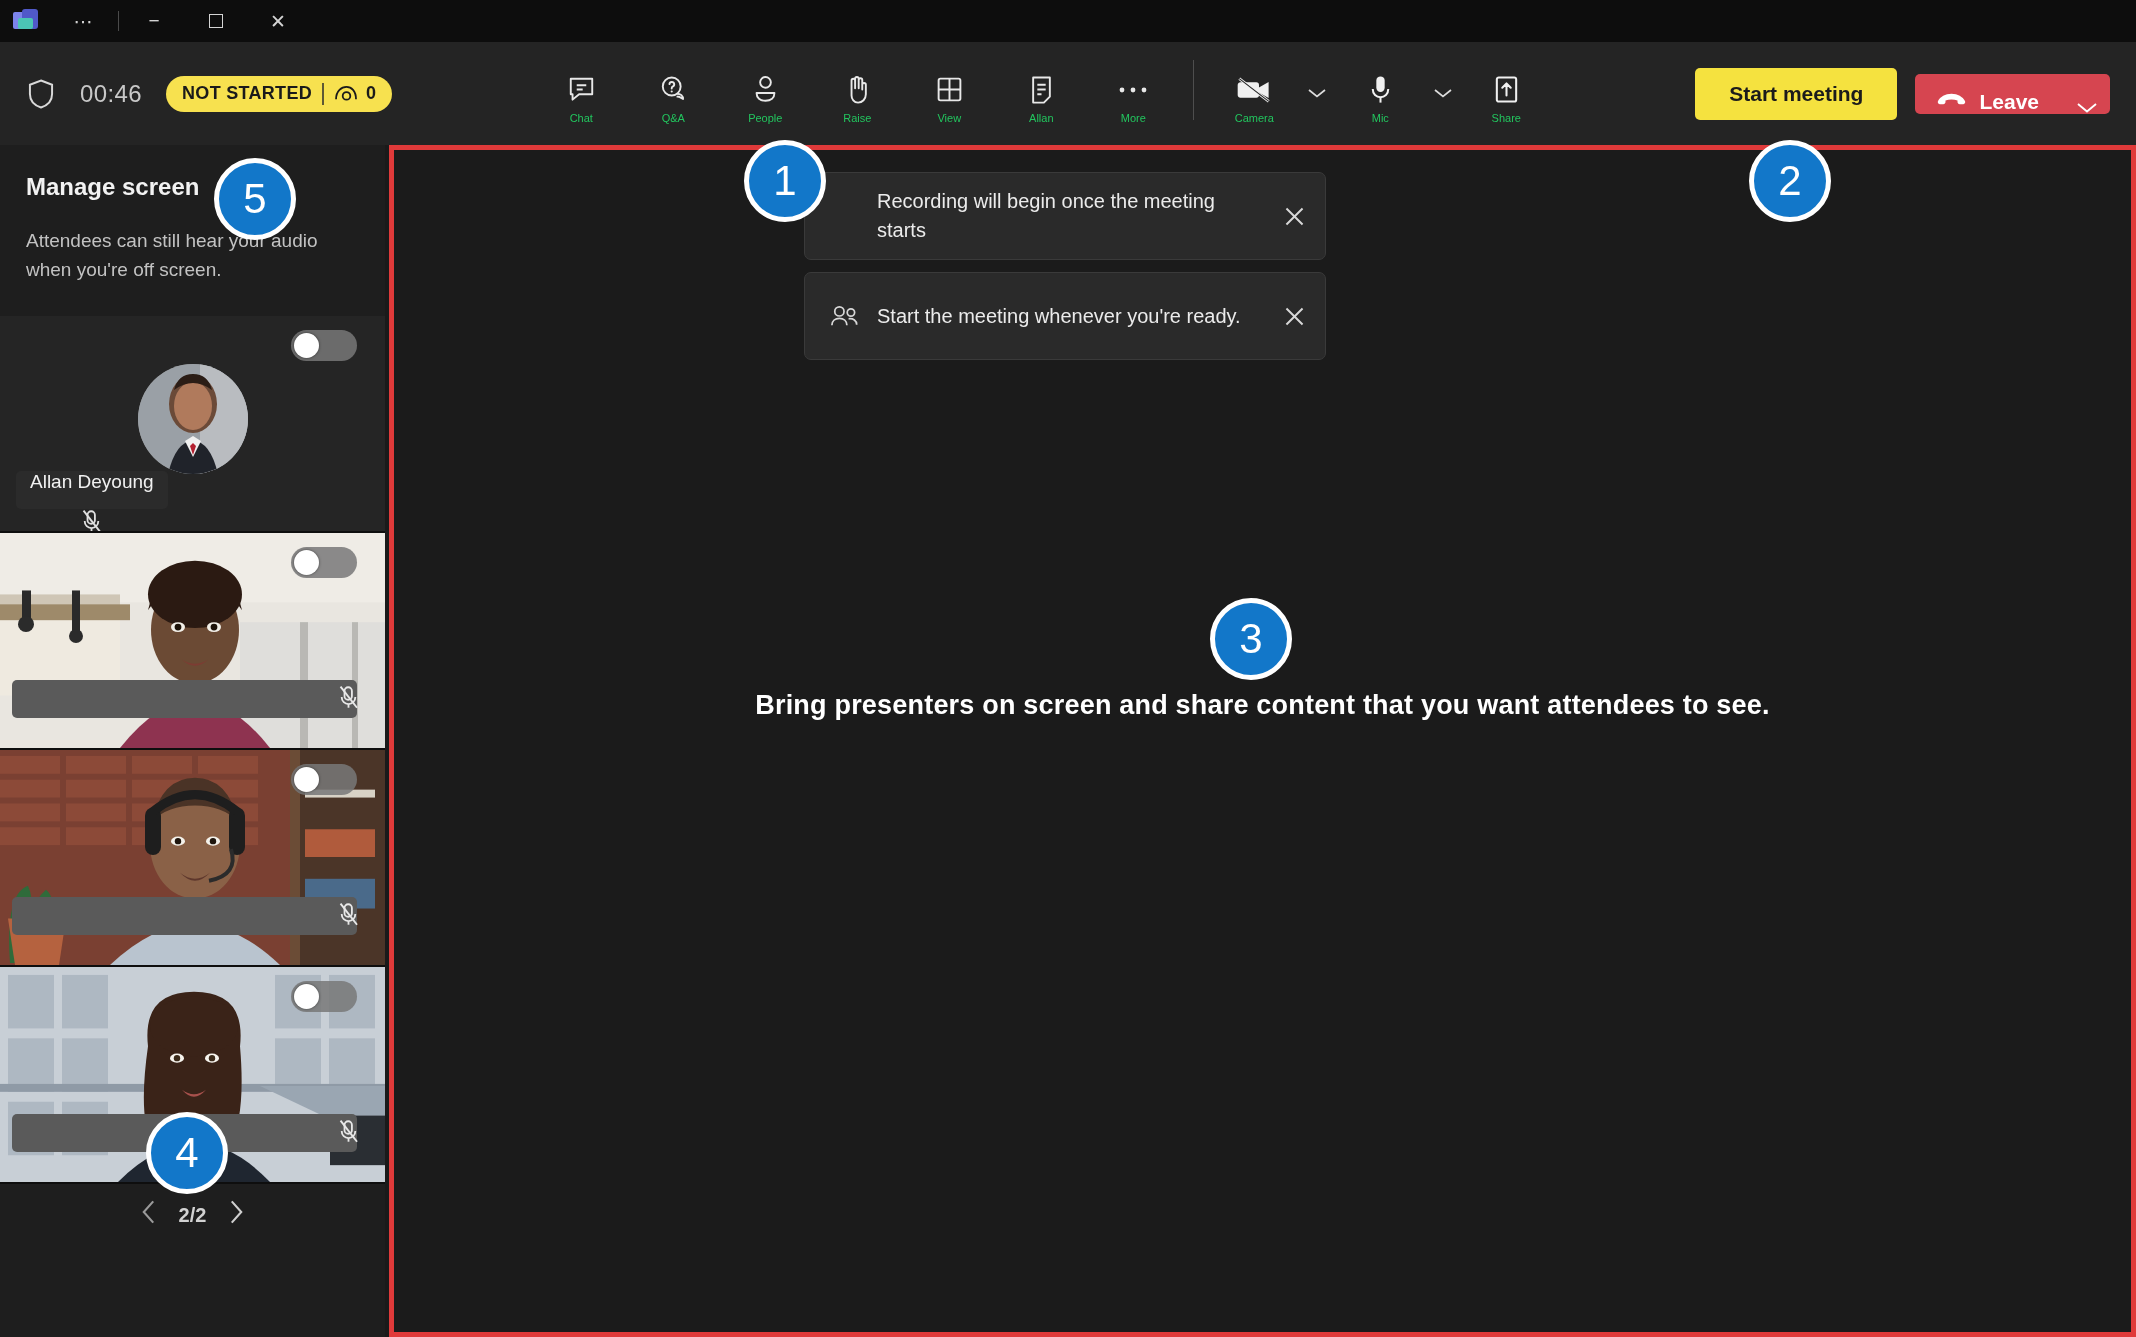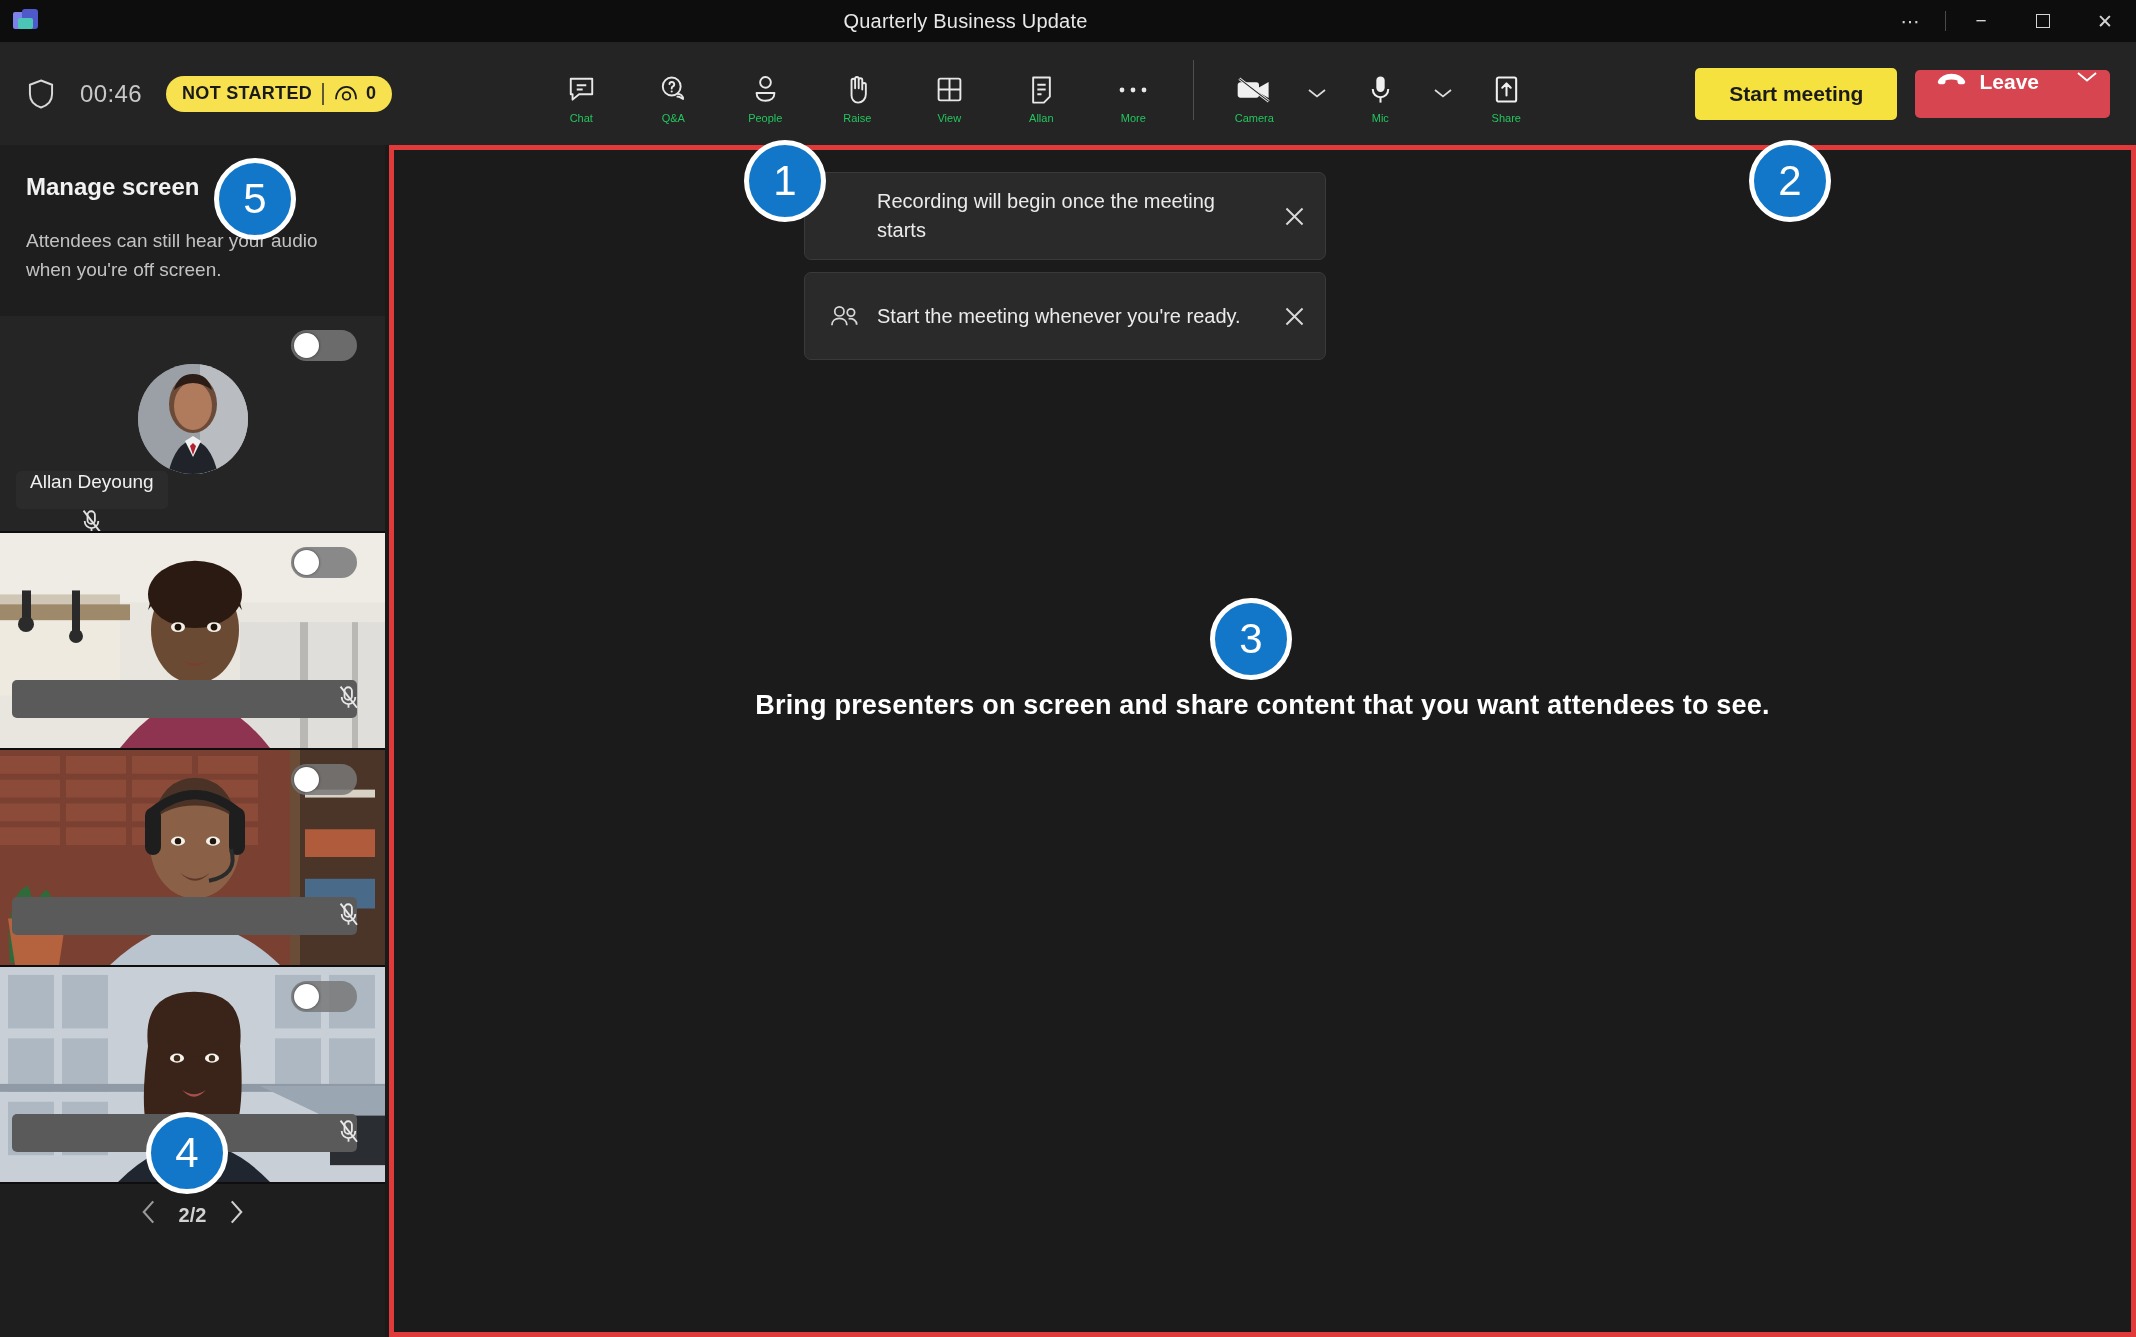--- a/index.html
+++ b/index.html
@@ -91,22 +91,22 @@
     padding-right: 26px;
   }
   .btn-start {
     background: #f5e23f; color: #1b1b1b;
     font-size: 21px; font-weight: bold;
     border-radius: 5px; height: 52px;
     display: flex; align-items: center; justify-content: center;
     padding: 0 34px; cursor: pointer; white-space: nowrap;
   }
   .btn-leave-group {
-    display: flex; align-items: flex-start;
-    background: #d64550; border-radius: 5px; height: 48px; overflow: hidden;
+    display: flex; align-items: flex-end;
+    background: #d64550; border-radius: 5px; height: 40px; overflow: hidden;
     cursor: pointer;
   }
   .btn-leave {
     display: flex; align-items: center; gap: 13px;
     padding: 0 24px 0 22px; color: #fff;
     font-size: 21px; font-weight: bold;
   }
   .leave-div { width: 1px; background: rgba(255,255,255,.45); margin: 9px 0; }
   .btn-leave-chev {
     width: 46px; display: flex; align-items: center; justify-content: center;
@@ -217,21 +217,20 @@
 <body>
 
 <div class="titlebar">
   <div class="logo-box">
     <div class="teams-logo">
       <div class="tl-a"></div>
         <div class="tl-b"></div>
         <div class="tl-c"></div>
     </div>
   </div>
-  <div class="title-center">Quarterly Business Update</div>
   <div class="title-ctrls">
     <div class="tb-btn">⋯</div>
     <div class="tb-sep"></div>
     <div class="tb-btn">−</div>
     <div class="tb-btn">
         <span class="tb-sq"></span>
       </div>
     <div class="tb-btn">✕</div>
   </div>
 </div>

